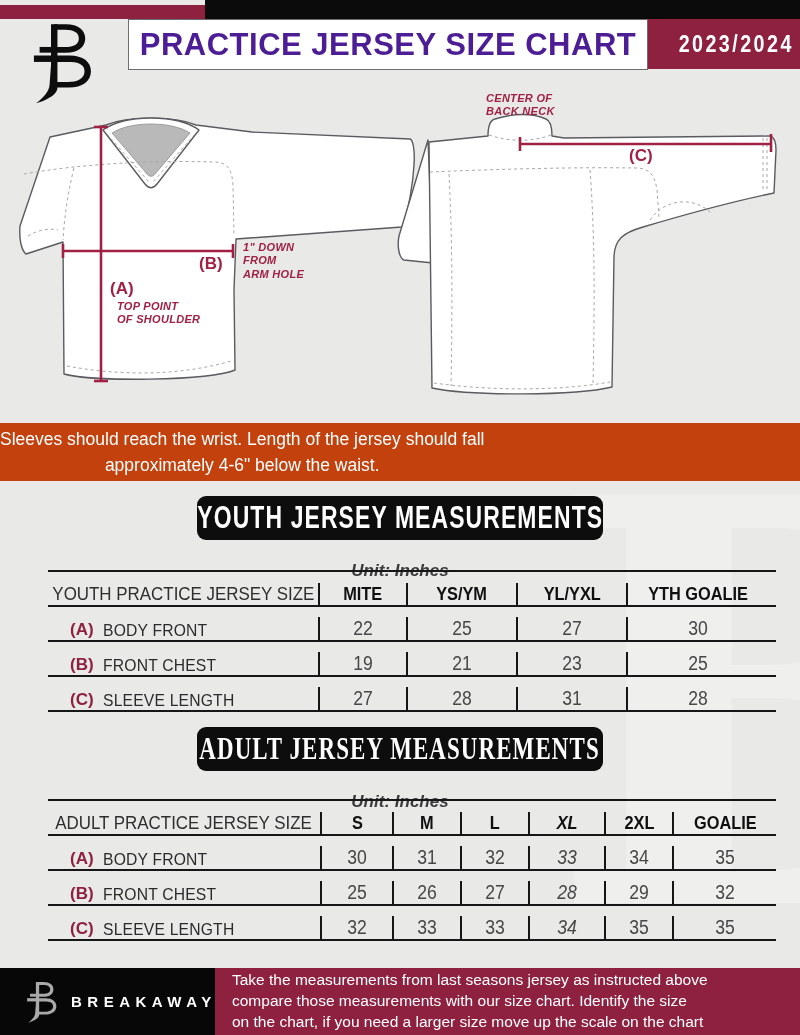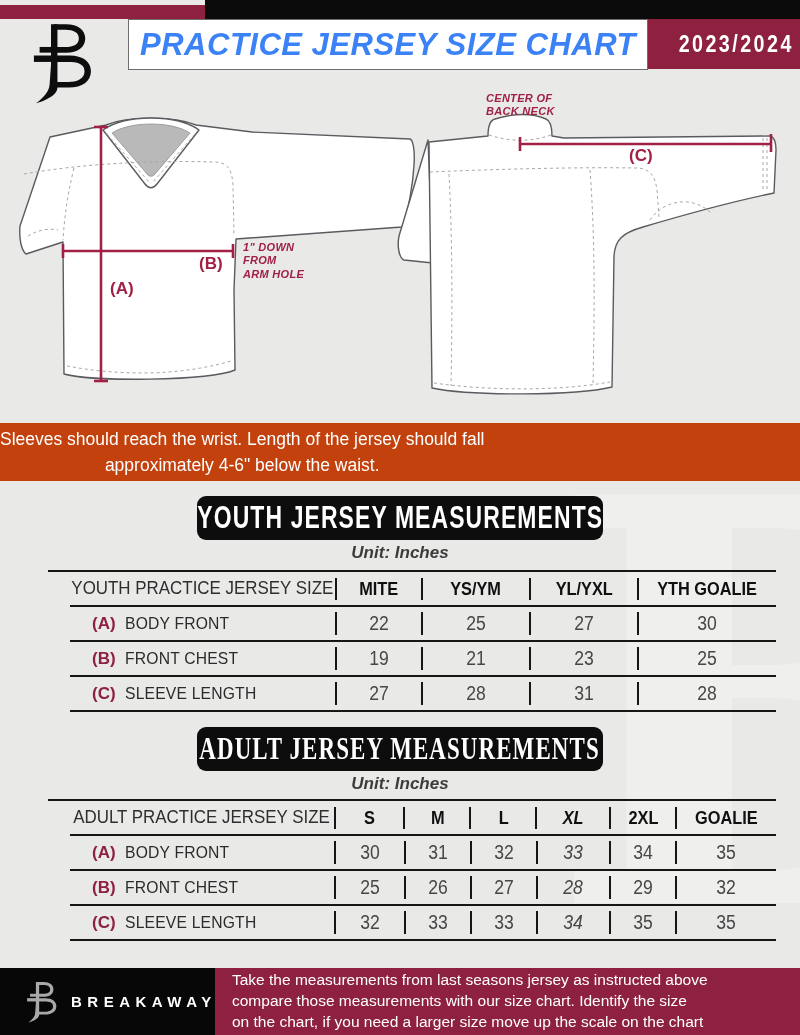--- a/index.html
+++ b/index.html
@@ -6,21 +6,21 @@
   .page{position:relative;width:800px;height:1035px;background:#e9e9e8;overflow:hidden;
         font-family:"Liberation Sans",sans-serif;}
   .abs{position:absolute;}
   .pre{white-space:pre-line;}
 
   
   .topbar-black{left:205px;top:0;width:595px;height:19px;background:#0b0b0b;}
   .topbar-maroon{left:0;top:5px;width:205px;height:14px;background:#8e2140;}
   .title-box{left:128px;top:19px;width:518px;height:49px;background:#ffffff;
              border:1px solid #6e6e6e;display:flex;align-items:center;justify-content:center;z-index:2;}
-  .title-box span{font-size:31px;font-weight:bold;letter-spacing:.5px;color:#3b82f6;white-space:nowrap;font-style:italic;}
+  .title-box span{font-size:31px;font-weight:bold;letter-spacing:.5px;color:#4c1d95;white-space:nowrap;}
   .season-box{left:648px;top:19px;width:176px;height:50px;background:#8e2140;
               display:flex;align-items:center;justify-content:center;z-index:2;}
   .season-box span{color:#fff;font-weight:bold;font-size:24px;letter-spacing:3px;
                    display:inline-block;transform:scaleX(.82);white-space:nowrap;}
   .logo-header{left:24px;top:22px;width:74px;height:82px;z-index:2;}
 
   
   .diagram-svg{left:0;top:90px;width:800px;height:333px;z-index:1;}
   .ann{position:absolute;color:#a02144;font-style:italic;font-weight:600;
        font-size:11px;line-height:1.22;letter-spacing:.3px;z-index:2;}
@@ -30,27 +30,27 @@
   
   .note-banner{left:0;top:423px;width:800px;height:58px;background:#c2410c;color:#fff;
                display:flex;align-items:center;justify-content:flex-start;text-align:center;
                font-size:17.5px;line-height:1.5;z-index:2;}
   .pill{left:50%;transform:translateX(-50%);width:406px;height:44px;background:#0d0d0d;
         border-radius:9px;display:flex;align-items:center;justify-content:center;z-index:2;}
   .pill span{color:#fff;font-weight:bold;font-size:31px;letter-spacing:1.5px;white-space:nowrap;
              display:inline-block;transform:scaleX(.74);}
   .pill-youth{top:496px;} .pill-adult{top:727px;font-family:Liberation Serif, serif;}
   .unit{left:0;width:800px;text-align:center;font-style:italic;font-weight:bold;
-        font-size:17px;color:#3c3c3c;z-index:2;}
+        font-size:17px;color:#3c3c3c;z-index:2;margin-top:18px;}
   .unit-youth{top:543px;} .unit-adult{top:774px;}
 
   
   .stable{position:absolute;left:48px;width:728px;border-top:2px solid #161616;z-index:2;}
   .table-youth{top:570px;} .table-adult{top:799px;}
-  .trow{display:flex;height:33px;border-bottom:2px solid #161616;align-items:center;margin-left:22px;}
+  .trow{display:flex;height:33px;border-bottom:2px solid #161616;align-items:flex-end;}
   .cell{display:flex;align-items:center;justify-content:center;box-sizing:border-box;overflow:hidden;}
   .vcell{border-left:2px solid #161616;}
   .label-cell{justify-content:flex-start;padding-left:22px;}
   .head-label{justify-content:center;padding-left:0;}
   .head-label span{font-size:18px;color:#2e2e2e;display:inline-block;transform:scaleX(.94);white-space:nowrap;}
   .colhead span{font-size:19px;font-weight:bold;color:#101010;display:inline-block;transform:scaleX(.86);white-space:nowrap;}
   .num{font-size:20px;color:#474747;display:inline-block;transform:scaleX(.88);}
   .key{color:#8e2140;font-weight:800;font-size:17px;margin-right:9px;}
   .rlabel{font-size:16.5px;color:#2b2b2b;letter-spacing:.2px;display:inline-block;
           transform:scaleX(.95);transform-origin:left center;white-space:nowrap;}
@@ -150,20 +150,22 @@
   </svg>
 
   <div class="ann pre" style="left:486px;top:92px;">CENTER OF
 BACK NECK</div>
   <div class="ann-bold" style="left:629px;top:146px;">(C)</div>
   <div class="ann pre" style="left:243px;top:241px;">1" DOWN
 FROM
 ARM HOLE</div>
   <div class="ann-bold" style="left:199px;top:254px;">(B)</div>
   <div class="ann-bold" style="left:110px;top:279px;">(A)</div>
+  <div class="ann pre" style="left:117px;top:300px;">TOP POINT
+OF SHOULDER</div>
 
   <div class="abs note-banner">
     <span class="pre">Sleeves should reach the wrist. Length of the jersey should fall
 approximately 4-6" below the waist.</span>
   </div>
 
   <div class="abs pill pill-youth">
     <span>YOUTH JERSEY MEASUREMENTS</span>
   </div>
   <div class="abs unit unit-youth">Unit: Inches</div>

